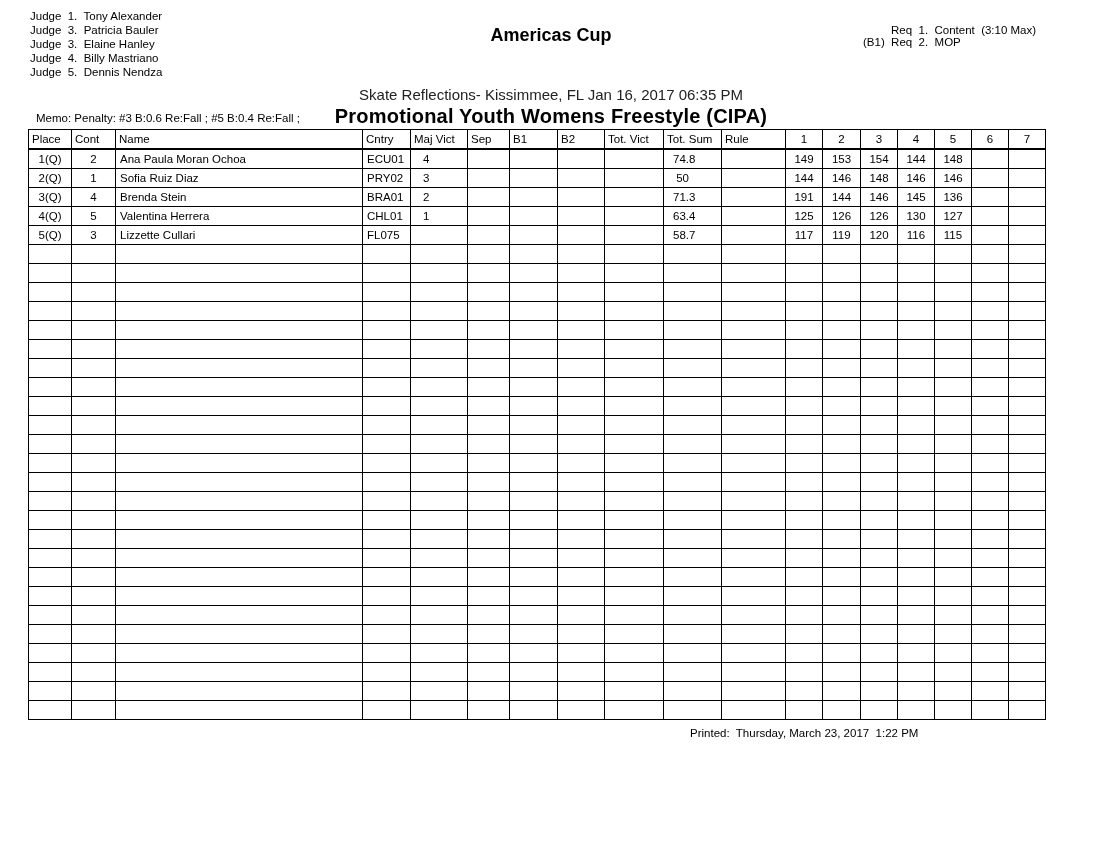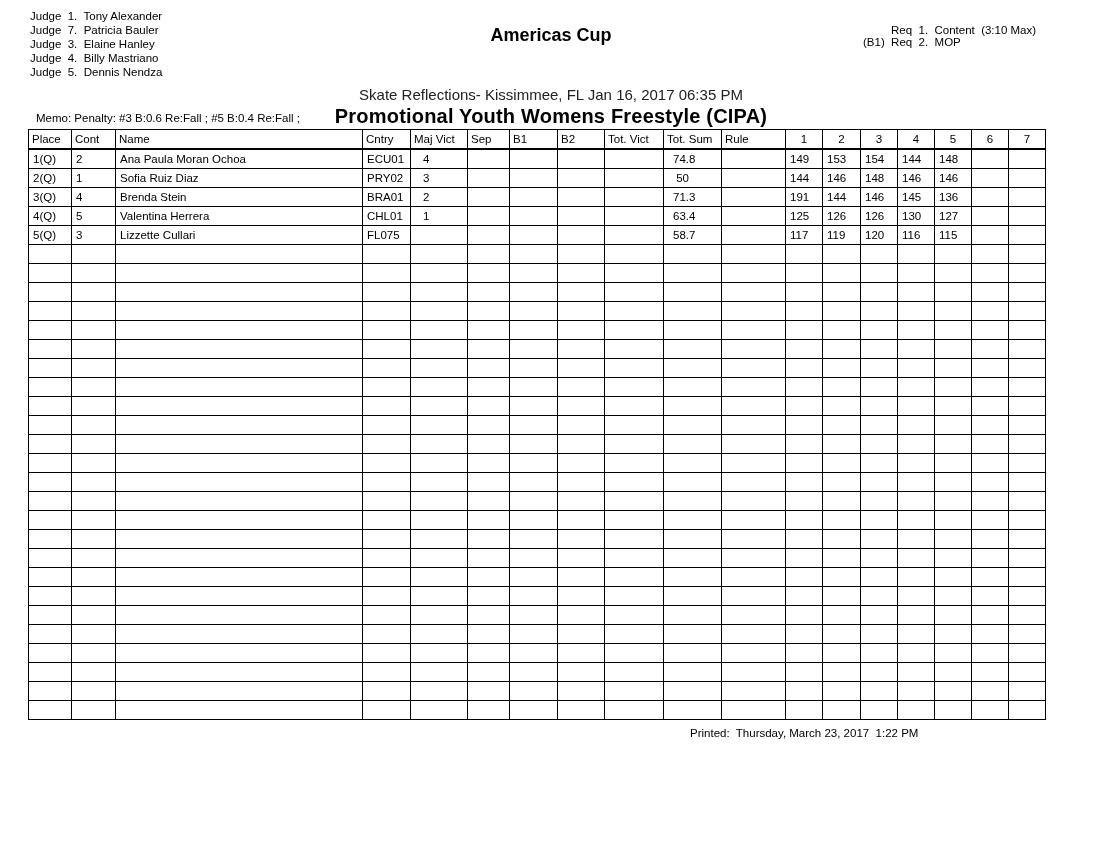--- a/index.html
+++ b/index.html
@@ -17,31 +17,31 @@
   .req-line { font-size:11.5px; line-height:12px; white-space:pre; }
   .req1 { padding-left:41px; }
   .req2 { padding-left:13px; }
   .memo { position:absolute; left:36px; top:112px; font-size:11.5px; white-space:pre; }
   table.results { position:absolute; left:28px; top:129px; border-collapse:collapse;
                   font-size:11.5px; table-layout:fixed; }
   table.results td, table.results th { border:1px solid #000; height:18px; padding:0 4px;
                   white-space:nowrap; overflow:hidden; font-weight:normal; }
   table.results th { border-bottom:2px solid #000; text-align:left; padding:0 3px; }
   table.results th.c { text-align:center; }
-  td.c { }
+  td.c { text-align:center; }
   td.ind { padding-left:12px !important; }
   td.ind2 { padding-left:9px !important; }
   .printed { position:absolute; left:690px; top:727px; font-size:11.5px; white-space:pre; }
 </style>
 </head>
 <body>
 
 <div class="judges">
   <div class="judge-line">Judge  1.  Tony Alexander</div>
-  <div class="judge-line">Judge  7.  Patricia Bauler</div>
+  <div class="judge-line">Judge  3.  Patricia Bauler</div>
   <div class="judge-line">Judge  3.  Elaine Hanley</div>
   <div class="judge-line">Judge  4.  Billy Mastriano</div>
   <div class="judge-line">Judge  5.  Dennis Nendza</div>
 </div>
 
 <div class="center-block">
   <div class="event-title">Americas Cup</div>
   <div class="venue">Skate Reflections- Kissimmee, FL  Jan 16, 2017  06:35 PM</div>
   <div class="class-title">Promotional Youth Womens Freestyle (CIPA)</div>
 </div>

